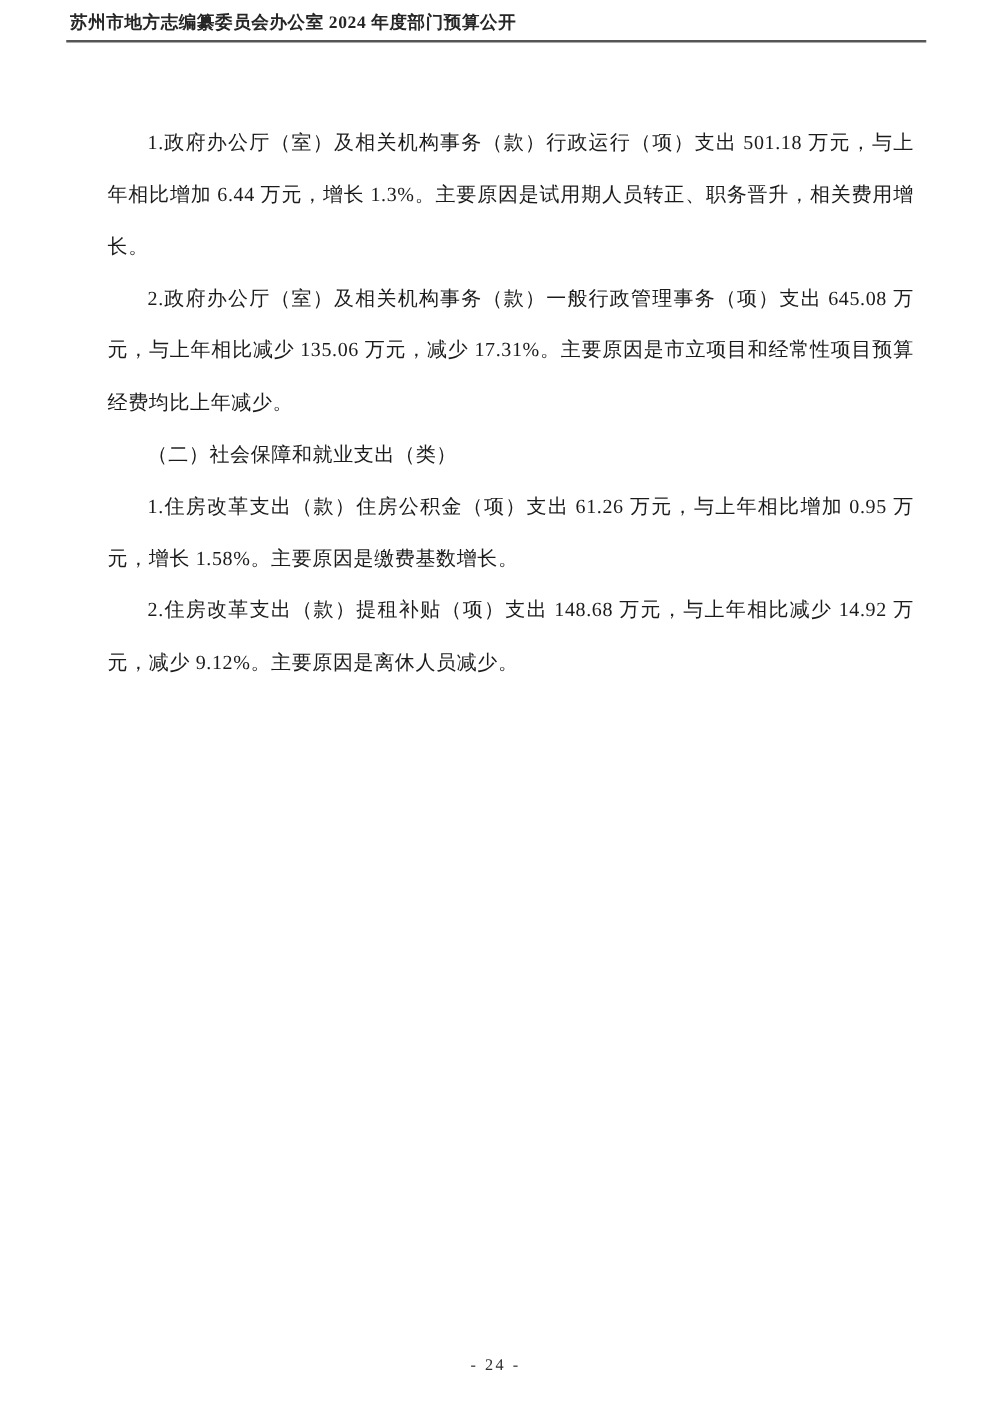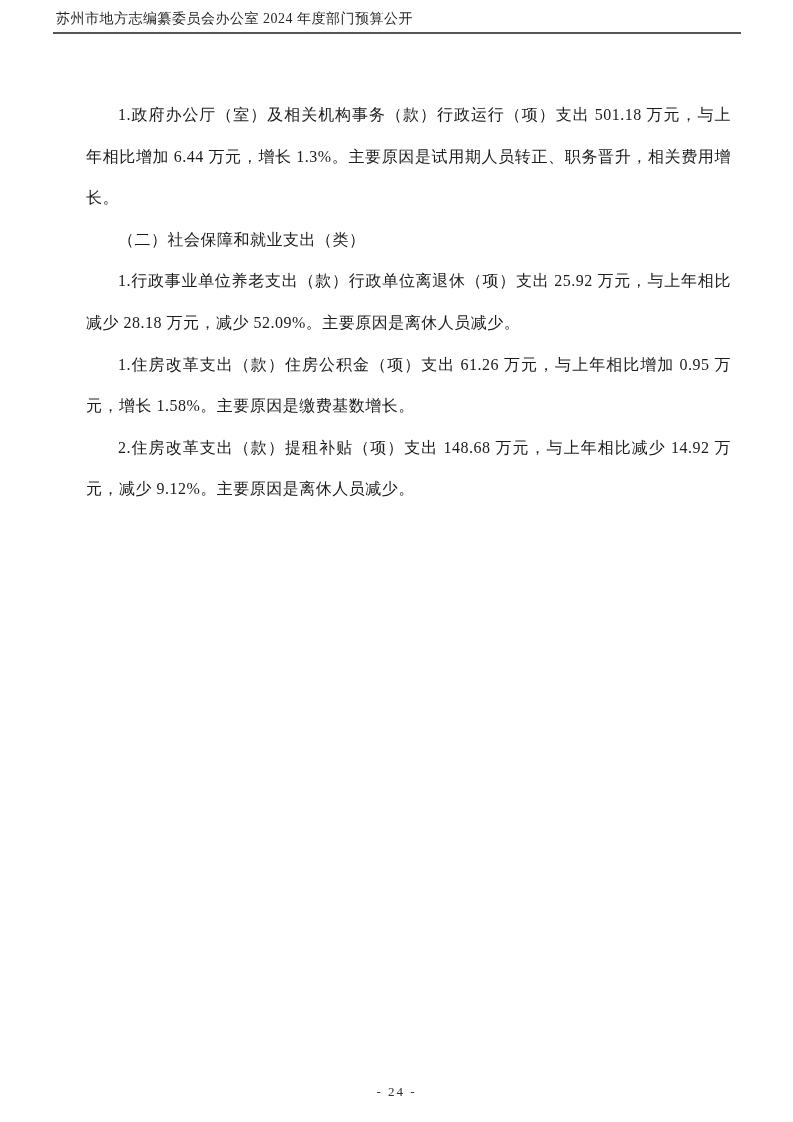--- a/index.html
+++ b/index.html
@@ -16,20 +16,21 @@
     font-family: "Liberation Serif", "DejaVu Serif", serif;
     color: #1b1b1b;
   }
   .doc-header {
     position: absolute;
     left: 53px;
     top: 9px;
     width: 688px;
     border-bottom: 2px solid #565656;
     padding-bottom: 4px;
+    font-weight: bold;
   }
   .doc-header-title {
     display: inline-block;
     padding-left: 3px;
     font-size: 14px;
     line-height: 18px;
     letter-spacing: 0.5px;
     color: #262626;
     white-space: nowrap;
   }
@@ -64,22 +65,22 @@
 <body>
 
 <div class="page">
 
   <div class="doc-header">
     <span class="doc-header-title">苏州市地方志编纂委员会办公室 2024 年度部门预算公开</span>
   </div>
 
   <div class="doc-body">
       <p class="para">1.政府办公厅（室）及相关机构事务（款）行政运行（项）支出 501.18 万元，与上年相比增加 6.44 万元，增长 1.3%。主要原因是试用期人员转正、职务晋升，相关费用增长。</p>
+      <p class="para">2.政府办公厅（室）及相关机构事务（款）一般行政管理事务（项）支出 645.08 万元，与上年相比减少 135.06 万元，减少 17.31%。主要原因是市立项目和经常性项目预算经费均比上年减少。</p>
       <p class="para heading">（二）社会保障和就业支出（类）</p>
-      <p class="para">1.行政事业单位养老支出（款）行政单位离退休（项）支出 25.92 万元，与上年相比减少 28.18 万元，减少 52.09%。主要原因是离休人员减少。</p>
       <p class="para">1.住房改革支出（款）住房公积金（项）支出 61.26 万元，与上年相比增加 0.95 万元，增长 1.58%。主要原因是缴费基数增长。</p>
       <p class="para">2.住房改革支出（款）提租补贴（项）支出 148.68 万元，与上年相比减少 14.92 万元，减少 9.12%。主要原因是离休人员减少。</p>
     </div>
 
   <div class="doc-footer">
     <span>- 24 -</span>
   </div>
 
 </div>
 

